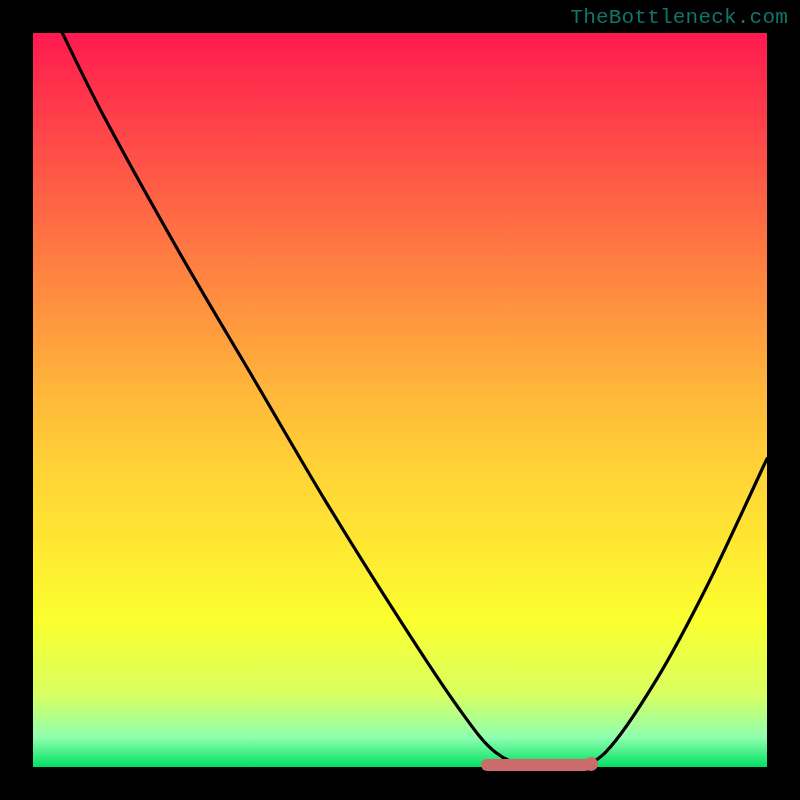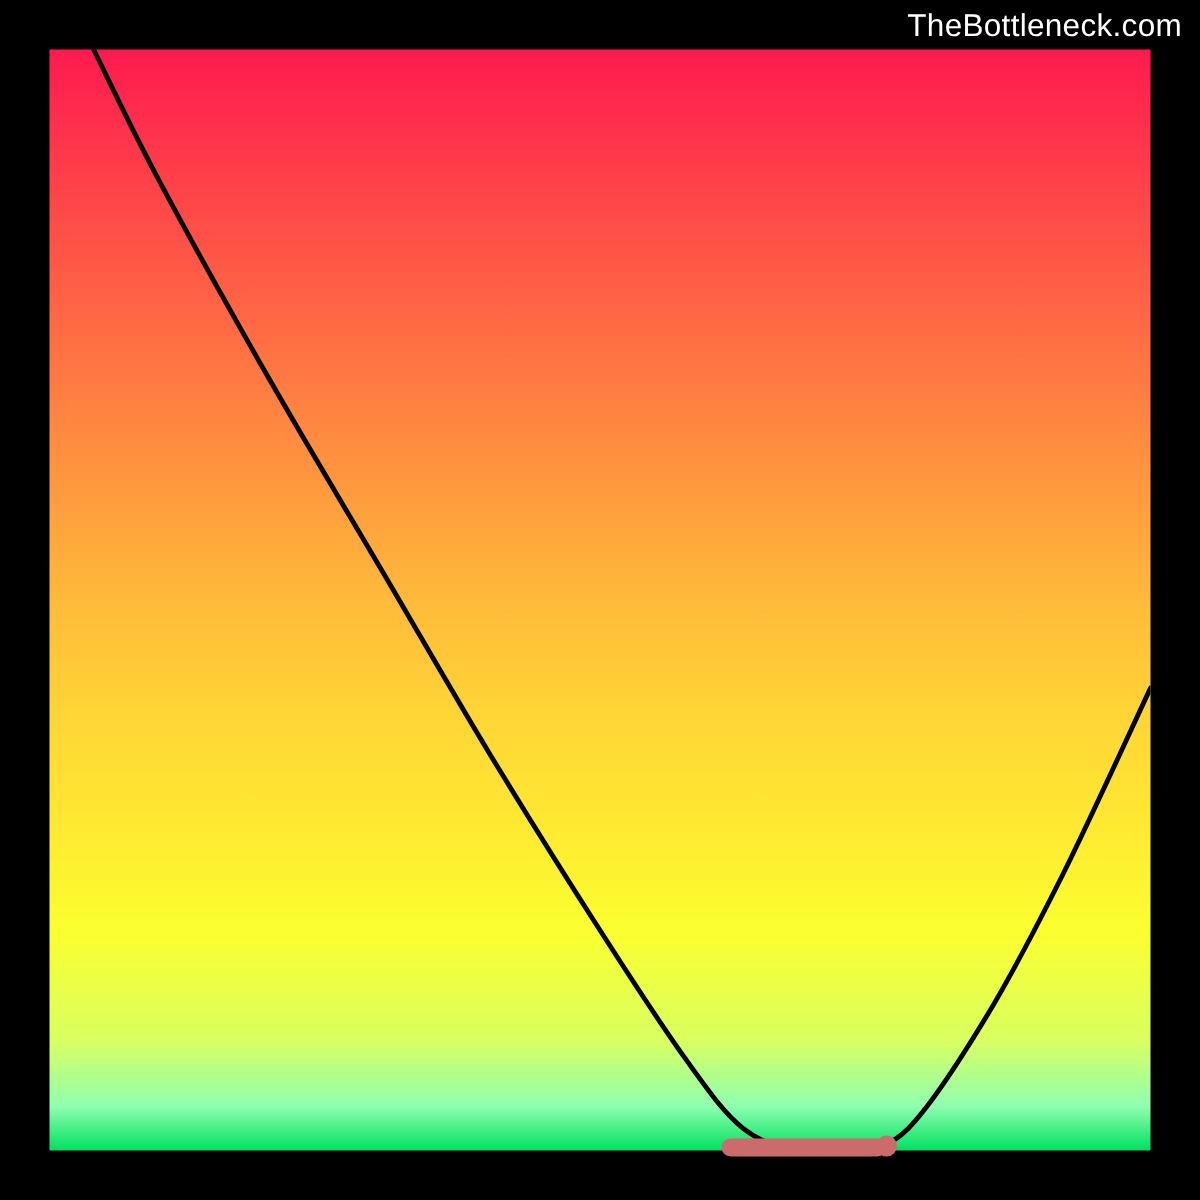--- a/index.html
+++ b/index.html
@@ -28,23 +28,23 @@
       #faff2e 80%,
       #d9ff60 90%,
       #8fffb0 96%,
       #00e060 100%
     );
   }
   .watermark {
     position: absolute;
     top: 6px;
     right: 12px;
-    font-family: Liberation Sans, sans-serif;
+    font-family: Liberation Mono, monospace;
     font-size: 21px;
-    color: #ffffff;
+    color: #0f766e;
     letter-spacing: 0.2px;
   }
   svg.curve {
     position: absolute;
     left: 0;
     top: 0;
     width: 734px;
     height: 734px;
   }
   .optimal-band {

